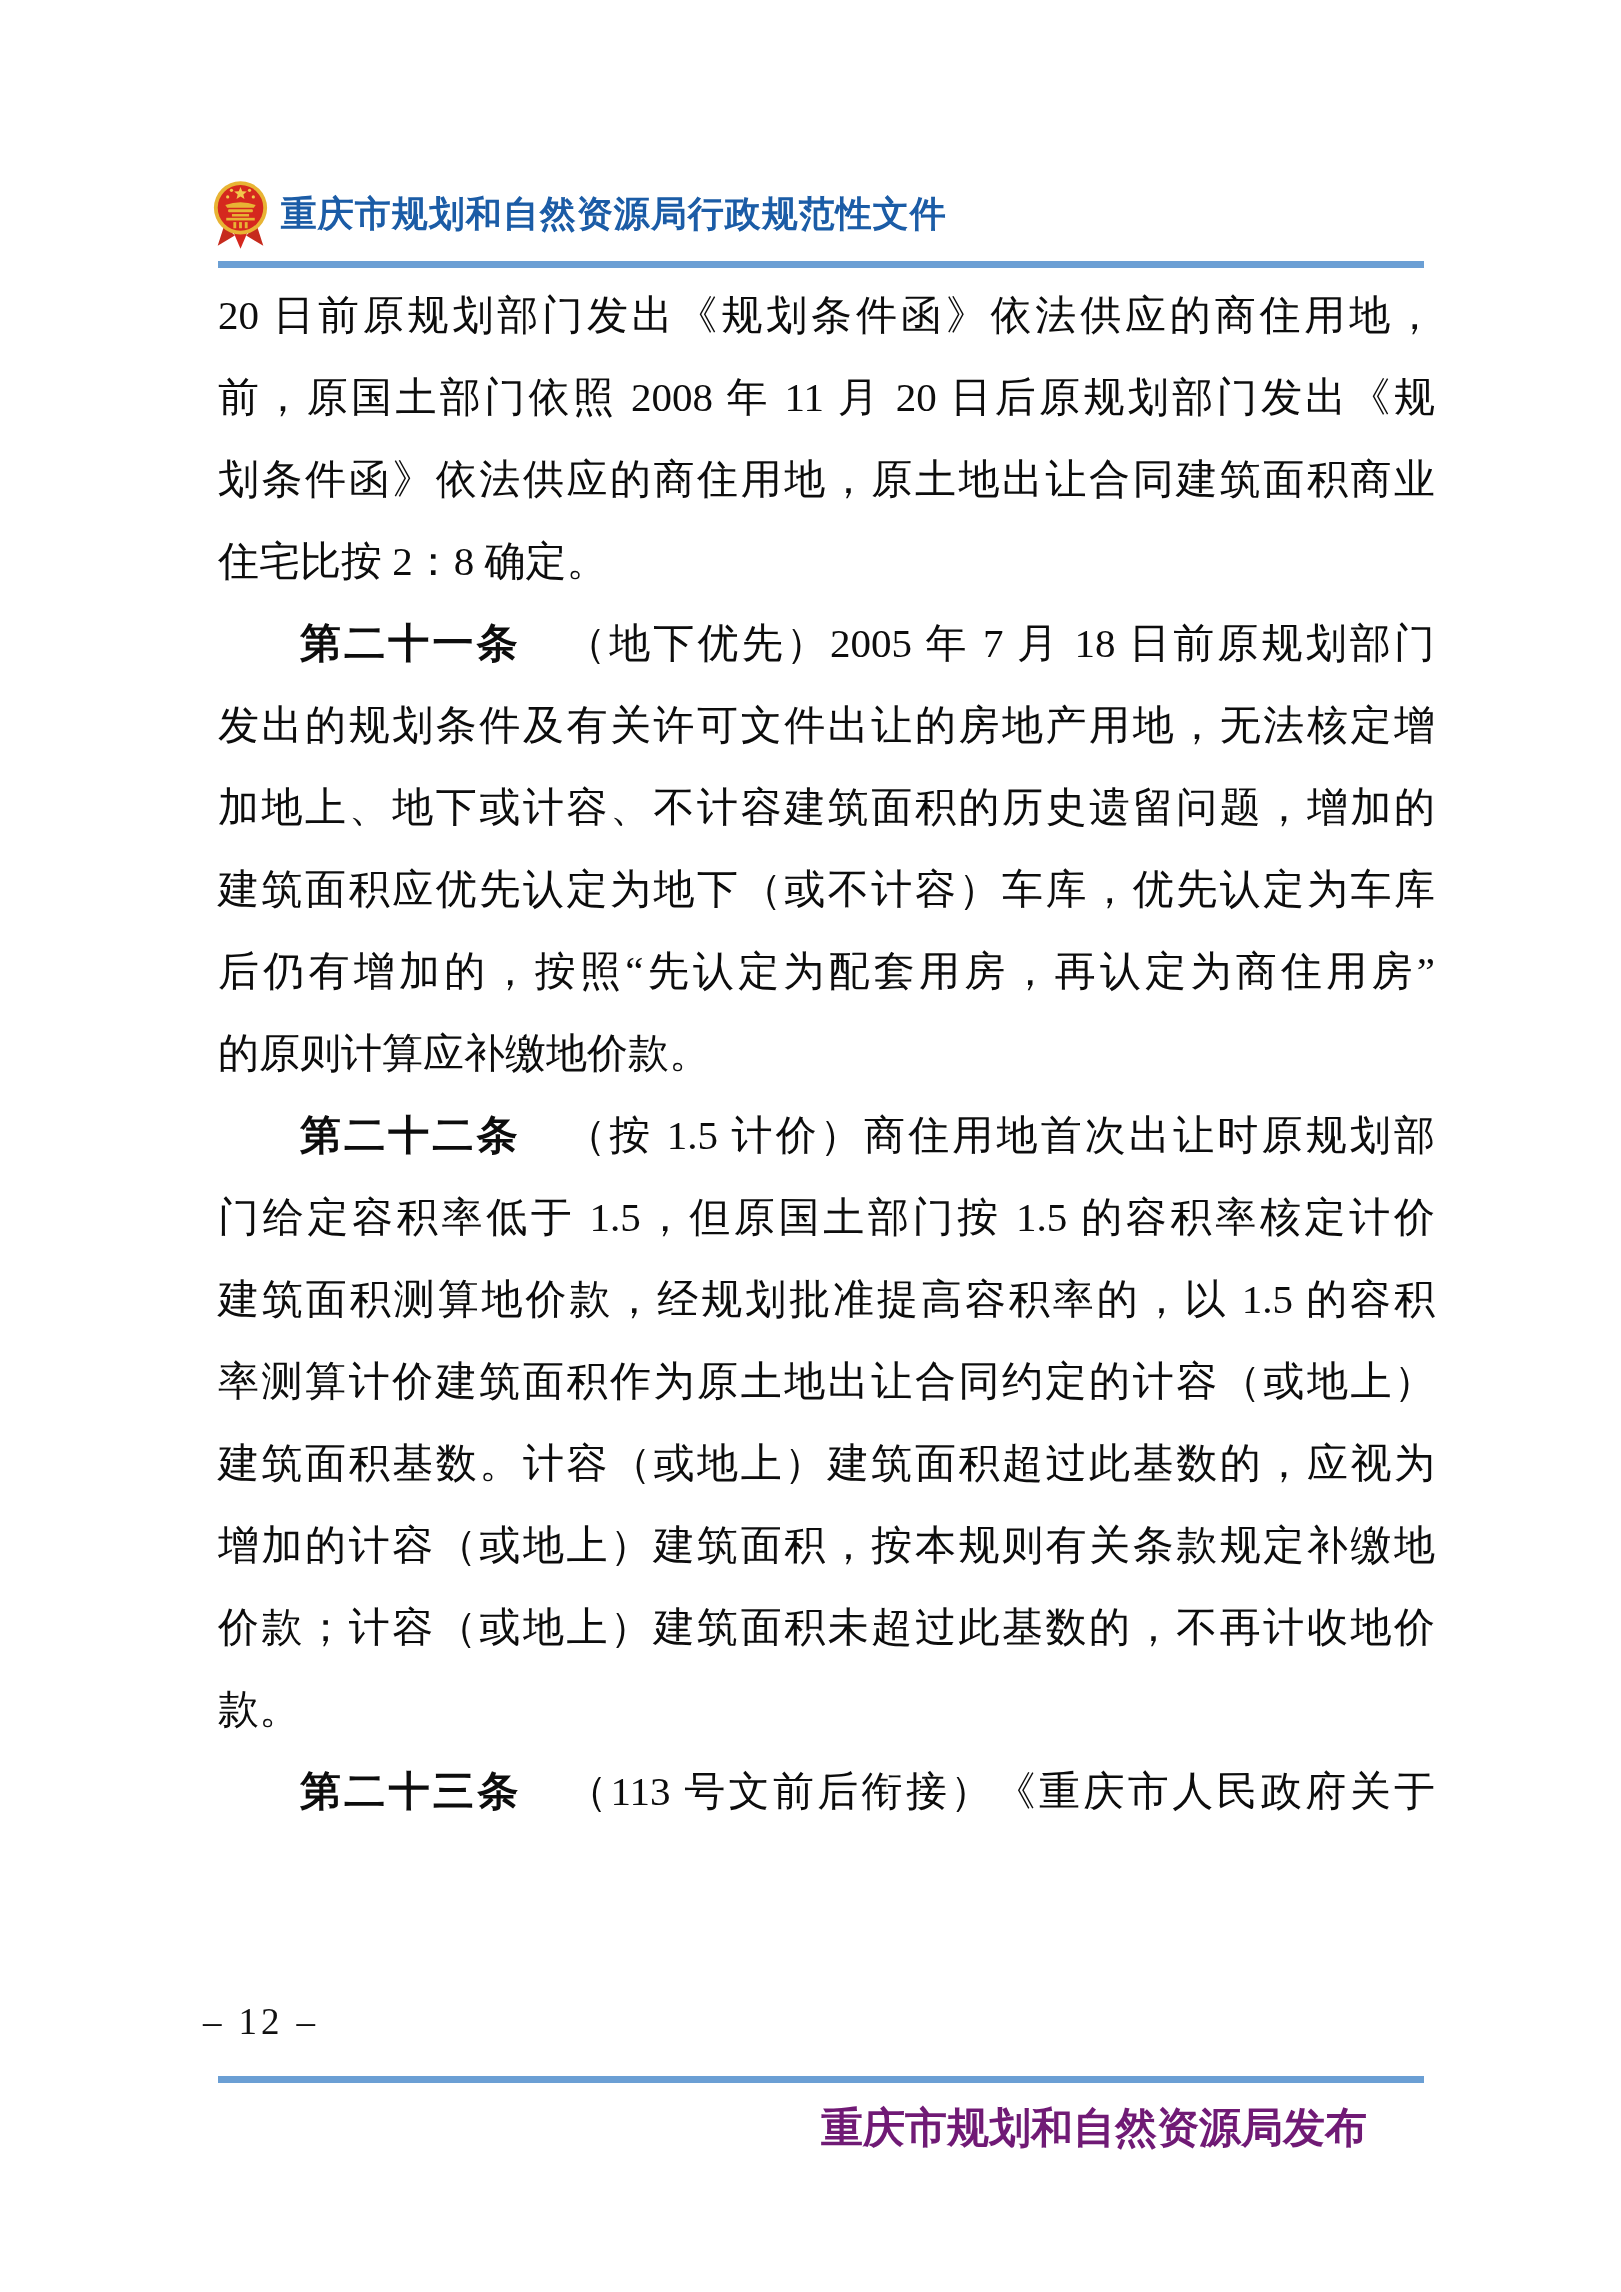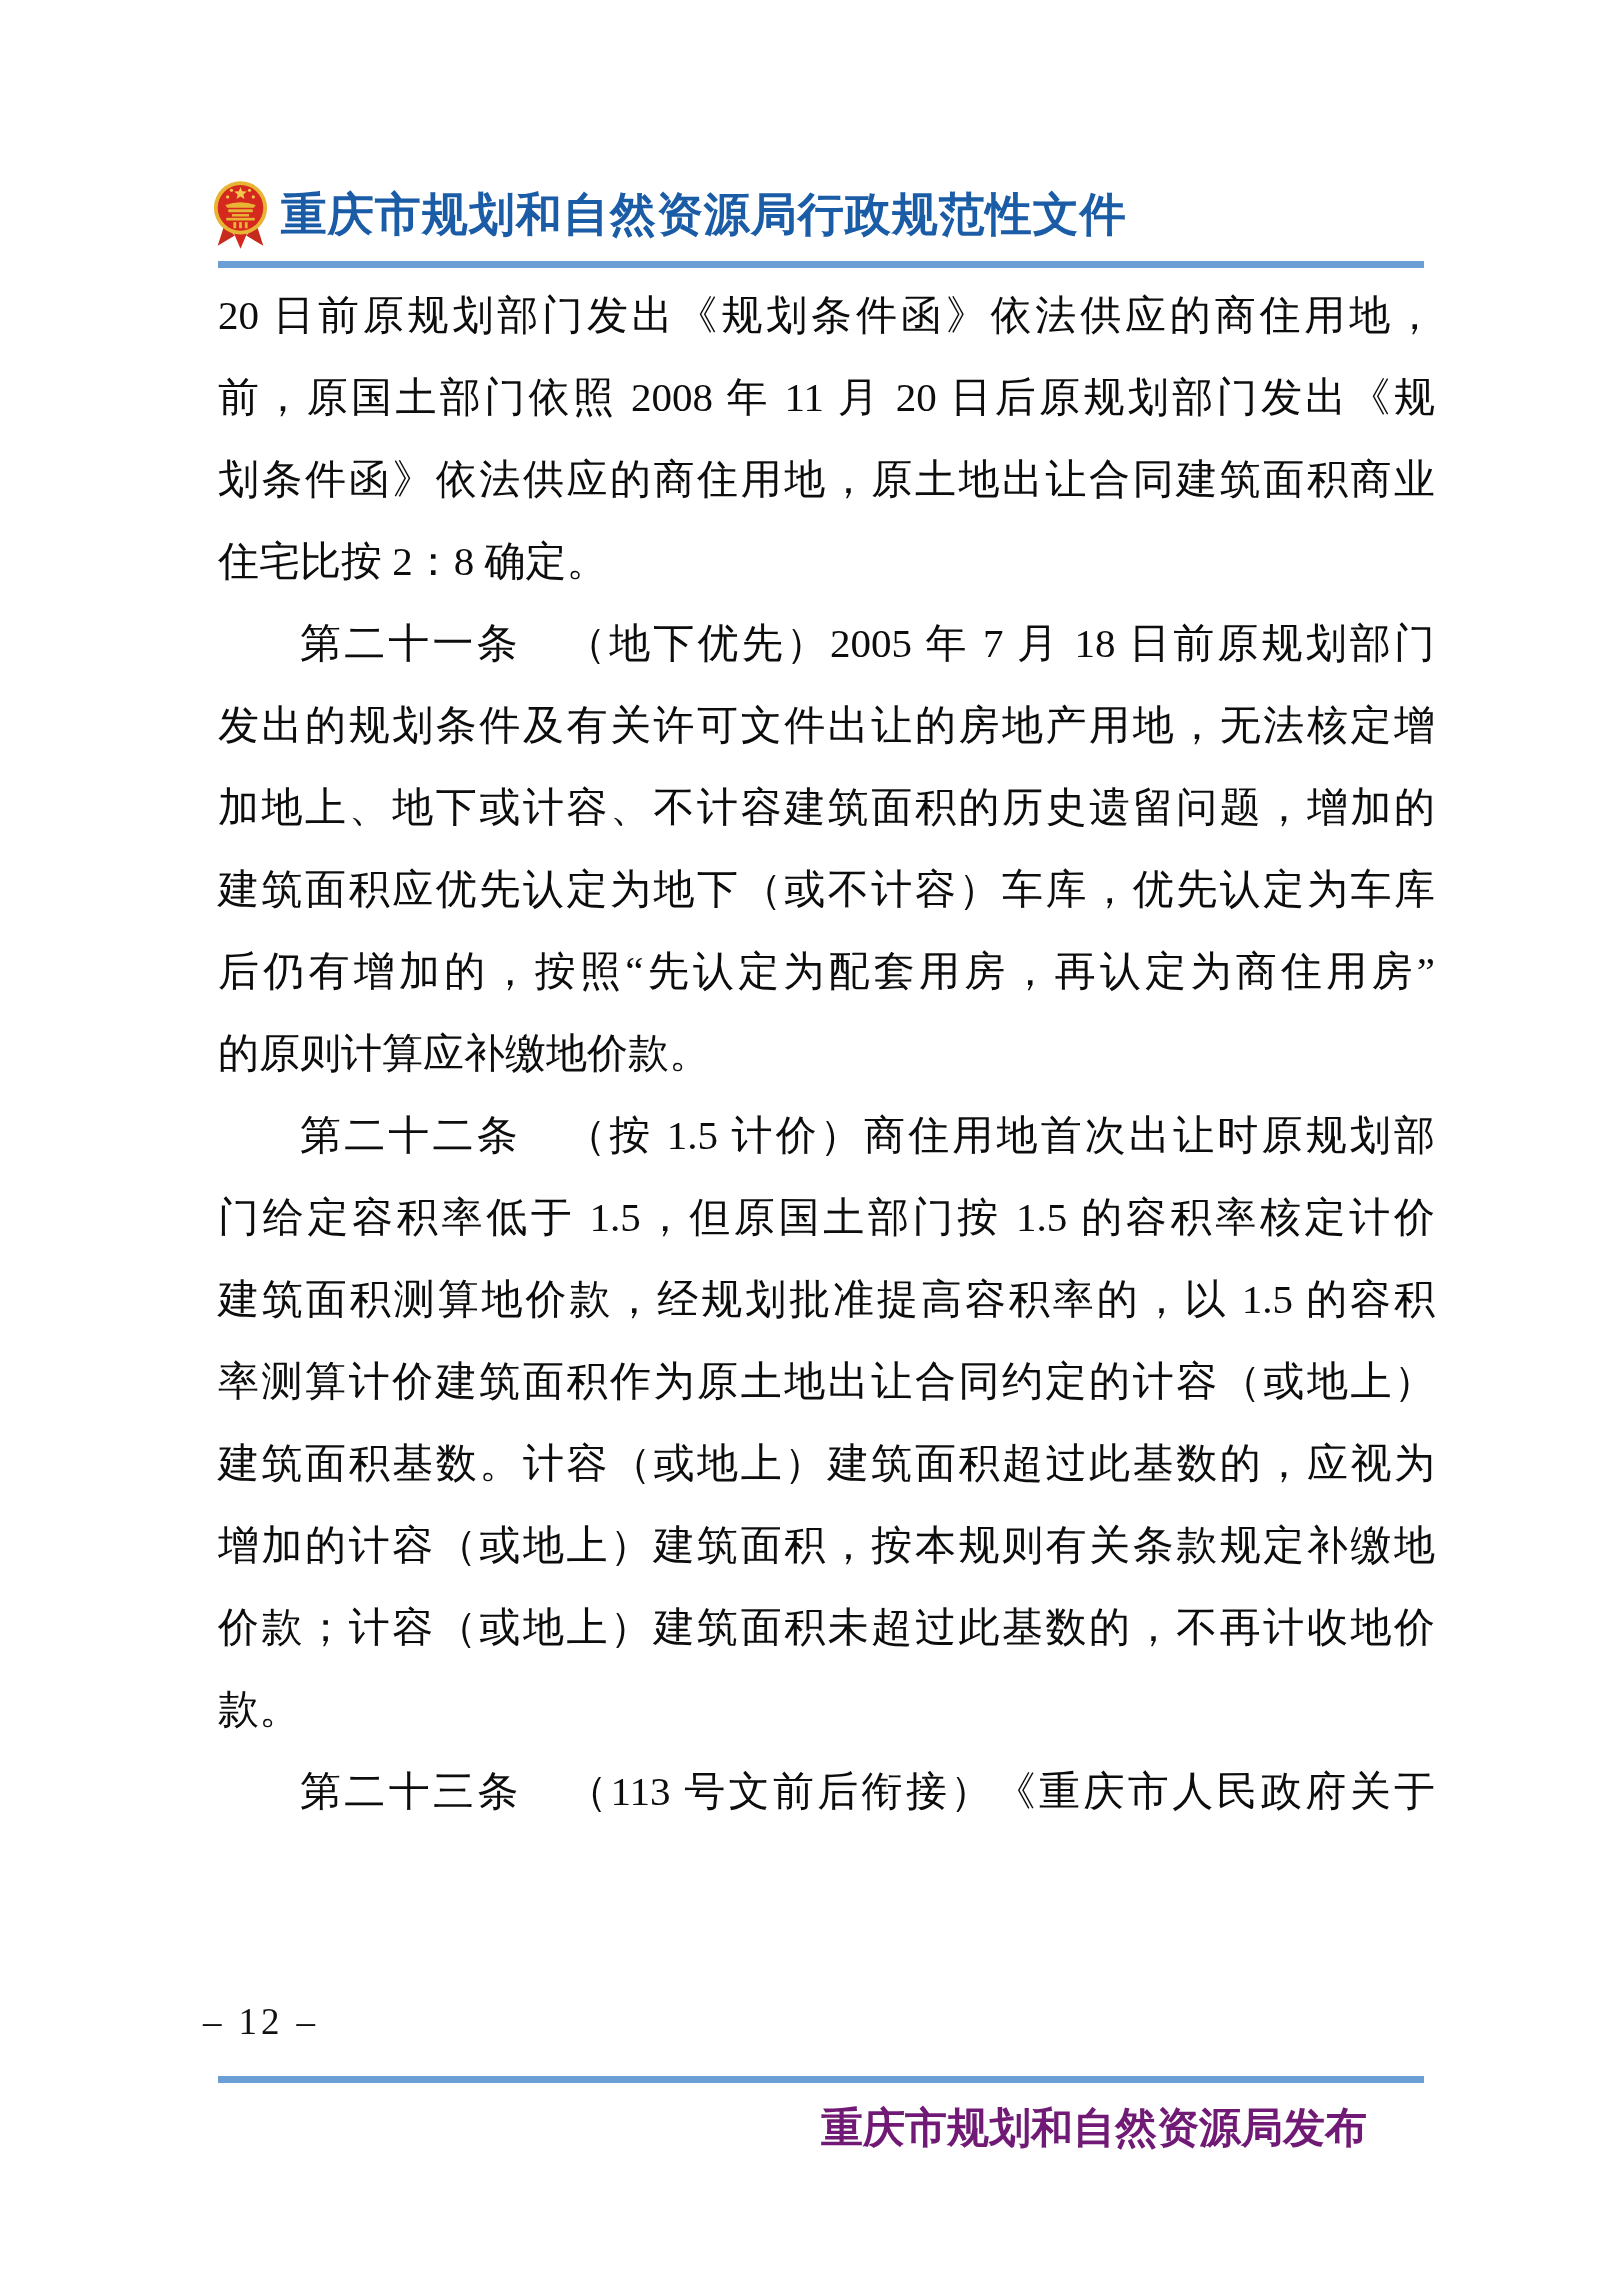--- a/index.html
+++ b/index.html
@@ -16,21 +16,21 @@
     left: 212px;
     top: 178px;
     display: flex;
     align-items: center;
     gap: 11.8px;
   }
   .emblem { display: inline-block; width: 57px; height: 73px; }
   .emblem svg { width: 57px; height: 73px; display: block; }
   .doc-title {
     margin: 0;
-    font-size: 46px;
+    font-size: 36px;
     font-weight: 700;
     color: #1b5ca6;
     letter-spacing: 1px;
     font-family: "Liberation Serif", "DejaVu Serif", serif;
     white-space: nowrap;
   }
   .rule {
     position: absolute;
     left: 218px;
     width: 1206px;
@@ -49,21 +49,21 @@
     color: #0d0d0d;
   }
   .body-line { white-space: pre-wrap; }
   .body-line.justify {
     text-align: justify;
     text-align-last: justify;
   }
   .body-line.indent { text-indent: 82px; }
   .article-no {
     font-family: "Liberation Sans", "DejaVu Sans", sans-serif;
-    font-weight: 400;
+    font-weight: 700;
   }
   .page-number {
     position: absolute;
     left: 203px;
     top: 1994px;
     font-size: 37px;
     color: #111111;
     letter-spacing: 3.9px;
     line-height: 55px;
   }

